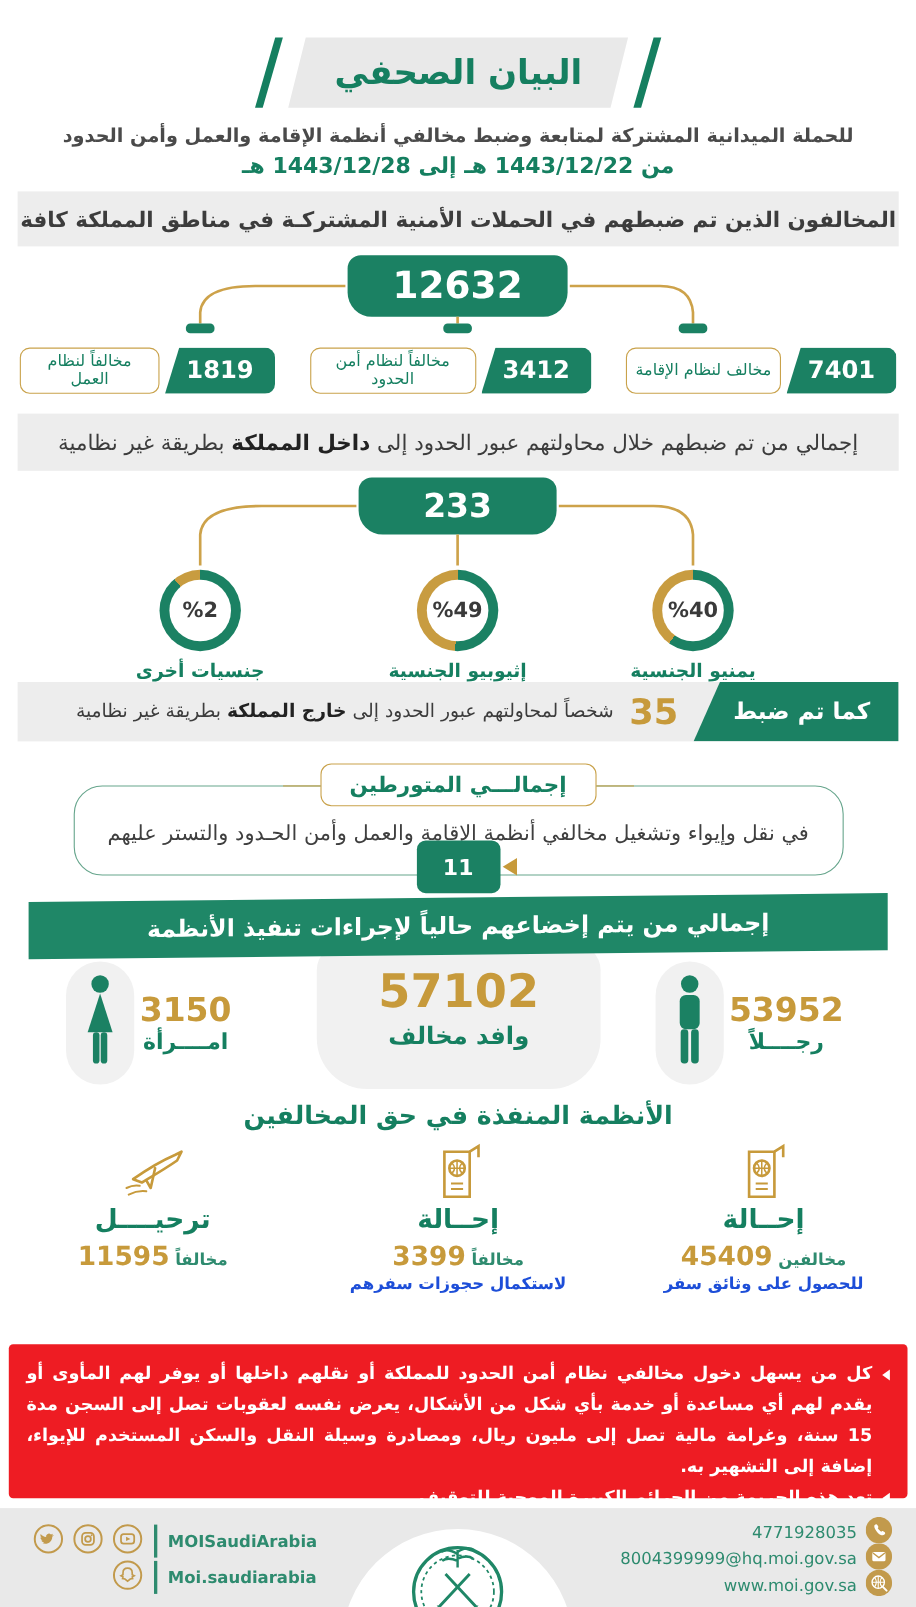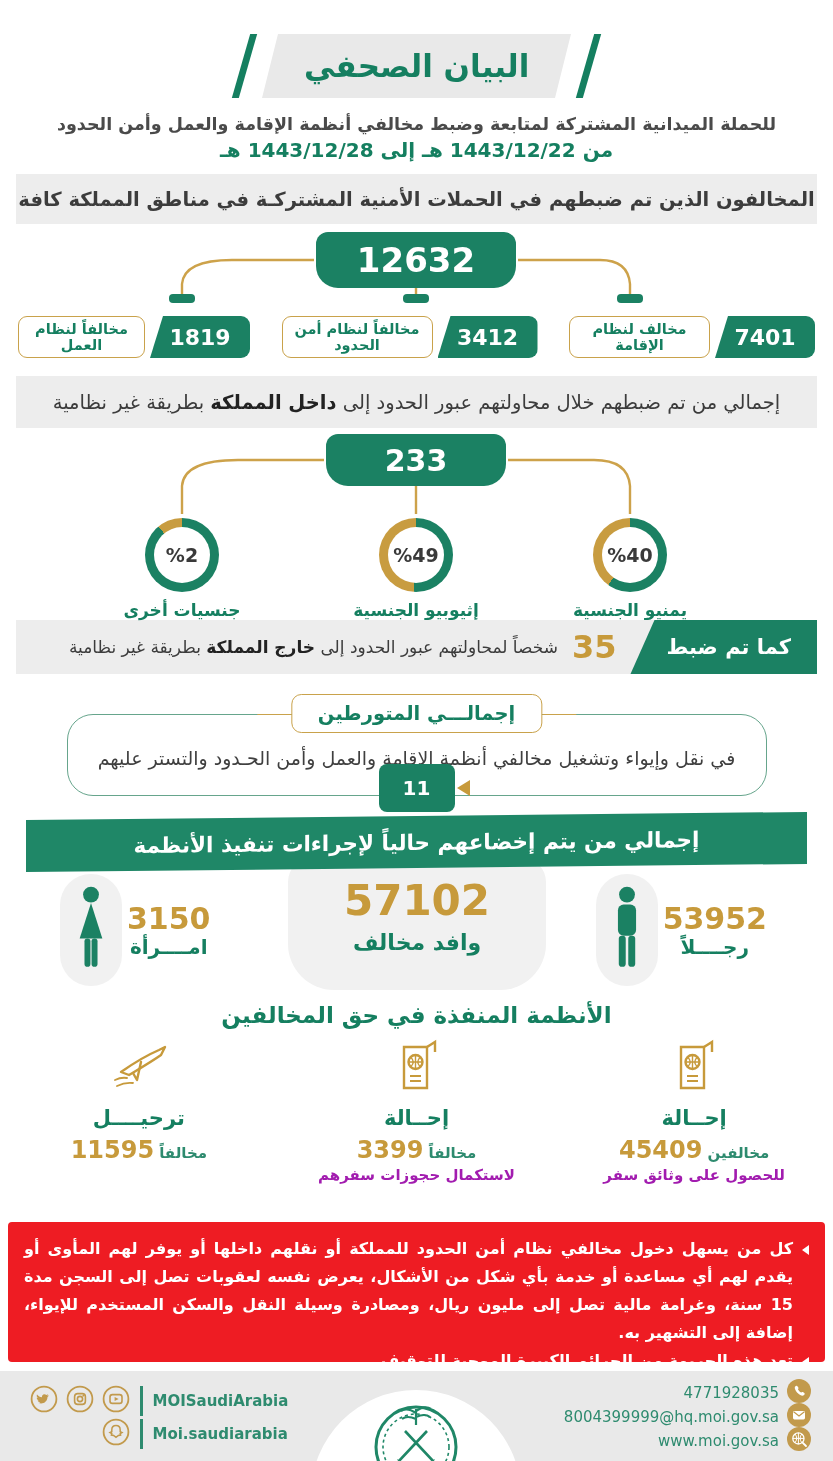--- a/index.html
+++ b/index.html
@@ -31,21 +31,21 @@
              border-radius:12px 12px 22px 22px;display:flex;align-items:center;justify-content:center}
   .total1{left:316px;top:0;width:200px;height:56px;font-size:34px}
   .total2{left:326px;top:0;width:180px;height:52px;font-size:30px}
   .tree svg.conn{position:absolute;left:0;top:0}
 
   .stat-row{position:absolute;top:84px;left:18px;right:18px;display:flex;justify-content:space-between}
   .stat-box{display:flex;height:42px}
   .stat-num{background:#1B8163;color:#fff;font-weight:bold;font-size:22px;display:flex;align-items:center;justify-content:center;
             width:100px;border-radius:0 9px 9px 0;clip-path:polygon(13px 0,100% 0,100% 100%,0 100%)}
   .stat-label{flex:1;margin-right:5px;background:#fff;border:1.4px solid #C9A24B;border-radius:9px;color:#157F60;
-              font-weight:bold;font-size:14.5px;display:flex;align-items:center;justify-content:center;text-align:center;padding:4px 6px}
+              font-weight:normal;font-size:14.5px;display:flex;align-items:center;justify-content:center;text-align:center;padding:4px 6px}
   .sb0{width:246px}.sb1{width:256px}.sb2{width:232px}
 
   
   .donut-block{position:absolute;top:84px;width:160px;text-align:center}
   .db0{left:550px}.db1{left:336px}.db2{left:102px}
   .donut-wrap{position:relative;width:74px;height:74px;margin:0 auto}
   .donut{position:absolute;inset:0;border-radius:50%;transform:scaleX(-1)}
   .donut::after{content:"";position:absolute;inset:9px;background:#fff;border-radius:50%}
   .donut-txt{position:absolute;inset:0;display:flex;align-items:center;justify-content:center;
              color:#3A3A3A;font-weight:bold;font-size:19px}
@@ -87,25 +87,25 @@
   .side-text{text-align:center}
   .side-num{color:#C79A3B;font-weight:bold;font-size:30px;line-height:1.1}
   .side-label{color:#157F60;font-weight:bold;font-size:20px}
   .person-pill{width:62px;height:112px;background:#F1F1F1;border-radius:31px;display:flex;align-items:center;justify-content:center}
 
   
   .actions-title{margin-top:10px;text-align:center;color:#157F60;font-weight:bold;font-size:23px}
   .actions-row{margin-top:6px;display:flex}
   .action-col{flex:1;text-align:center}
   .action-icon{height:60px;display:flex;align-items:flex-end;justify-content:center}
-  .action-name{margin-top:12px;color:#157F60;font-weight:bold;font-size:21px}
+  .action-name{margin-top:0;color:#157F60;font-weight:bold;font-size:24px}
   .action-val{margin-top:6px}
   .action-val .num{color:#C79A3B;font-weight:bold;font-size:24px}
   .action-val .unit{color:#2E8B6F;font-weight:bold;font-size:15px}
-  .action-cap{color:#a21caf;font-weight:bold;font-size:15px;margin-top:2px;min-height:18px}
+  .action-cap{color:#1d4ed8;font-weight:bold;font-size:15px;margin-top:2px;min-height:18px}
 
   
   .warning{position:absolute;left:8px;right:8px;top:1222px;height:140px;background:#EE1C23;border-radius:4px;
            padding:13px 16px;color:#fff}
   .w-line{display:flex;gap:9px;font-weight:bold;font-size:16px;line-height:1.75;text-align:justify}
   .w-tri{flex:0 0 auto;margin-top:10px;width:0;height:0;border-top:5px solid transparent;
          border-bottom:5px solid transparent;border-right:7px solid #fff}
 
   
   .footer{position:absolute;left:0;right:0;top:1371px;height:90px;background:#E9E9E9}

